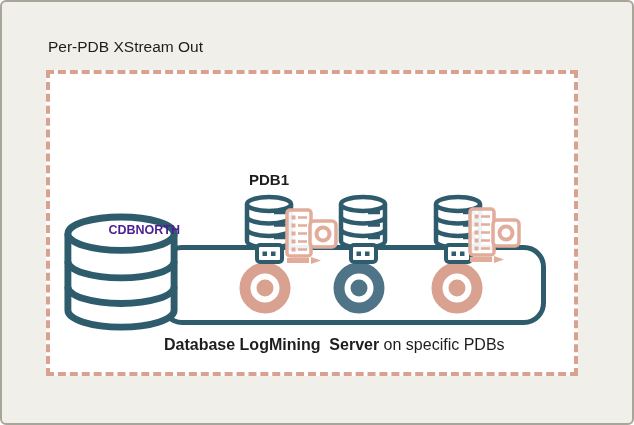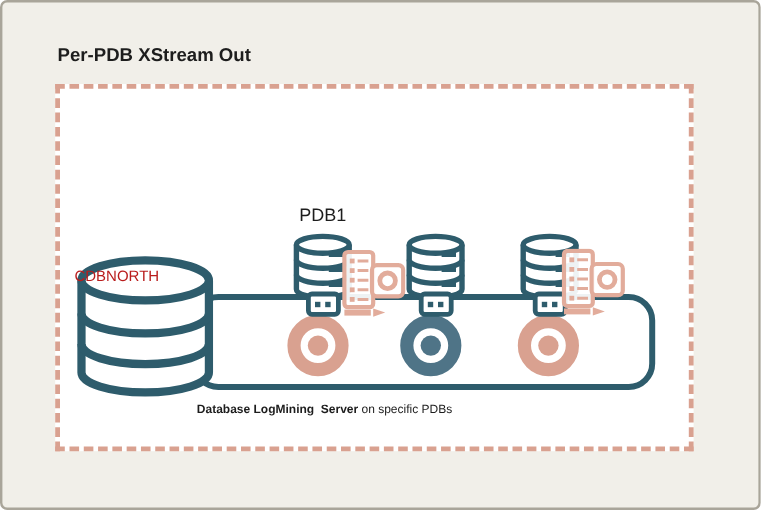--- a/index.html
+++ b/index.html
@@ -11,46 +11,46 @@
     --frame-border:#A9A59A;
     --text:#1D1D1D;
   }
   html,body{margin:0;padding:0;background:#fff;font-family:"Liberation Sans",sans-serif;}
   .frame{
     position:relative;width:634px;height:425px;box-sizing:border-box;
     background:var(--frame-bg);border:2px solid var(--frame-border);border-radius:6px;
     overflow:hidden;
   }
   .title{
-    position:absolute;left:46px;top:36px;font-size:15.5px;font-weight:bold;color:var(--text);
+    position:absolute;left:46px;top:36px;font-size:15.5px;font-weight:normal;color:var(--text);
     white-space:nowrap;
   }
   .dashed-box{
     position:absolute;left:44px;top:68px;width:532px;height:306px;box-sizing:border-box;
     background:#fff;border:4px dashed var(--salmon);
   }
   .logrect{
     position:absolute;left:158px;top:243px;width:386px;height:80px;box-sizing:border-box;
     border:5px solid var(--teal);border-radius:22px;background:transparent;z-index:1;
   }
   .cdb{position:absolute;left:60px;top:207px;width:118px;height:126px;z-index:3;}
   .cdb svg{position:absolute;left:0;top:0;width:118px;height:126px;}
   .cdb-label{
-    position:absolute;left:0;top:14px;width:100%;text-align:left;
-    font-size:12.5px;font-weight:normal;color:#b91c1c;letter-spacing:0px;z-index:4;
+    position:absolute;left:0;top:14px;width:100%;text-align:right;
+    font-size:12.5px;font-weight:bold;color:#4c1d95;letter-spacing:0px;z-index:4;
   }
   .pdb-icon{position:absolute;width:56px;height:74px;z-index:3;}
   .pdb-label{
     position:absolute;top:169px;width:80px;text-align:center;
-    font-size:15px;font-weight:normal;color:var(--text);z-index:3;white-space:nowrap;
+    font-size:15px;font-weight:bold;color:var(--text);z-index:3;white-space:nowrap;
   }
   .donut{position:absolute;width:56px;height:56px;z-index:2;}
   .capture{position:absolute;width:54px;height:58px;z-index:4;}
   .caption{
-    position:absolute;left:162px;top:334px;font-size:10px;color:var(--text);
+    position:absolute;left:162px;top:334px;font-size:16px;color:var(--text);
     white-space:nowrap;z-index:2;
   }
   .cap-bold{font-weight:bold;white-space:pre;}
   .cap-reg{font-weight:normal;white-space:pre;}
   .cyl-body{stroke:var(--teal);stroke-width:7;fill:#fff;}
   .cyl-band{stroke:var(--teal);stroke-width:7;fill:none;}
   .cyl-top{stroke:var(--teal);stroke-width:7;fill:#fff;}
   .pdb-body{stroke:var(--teal);stroke-width:4.5;fill:#fff;}
   .pdb-band{stroke:var(--teal);stroke-width:4.5;fill:none;}
   .pdb-top{stroke:var(--teal);stroke-width:4.5;fill:#fff;}

